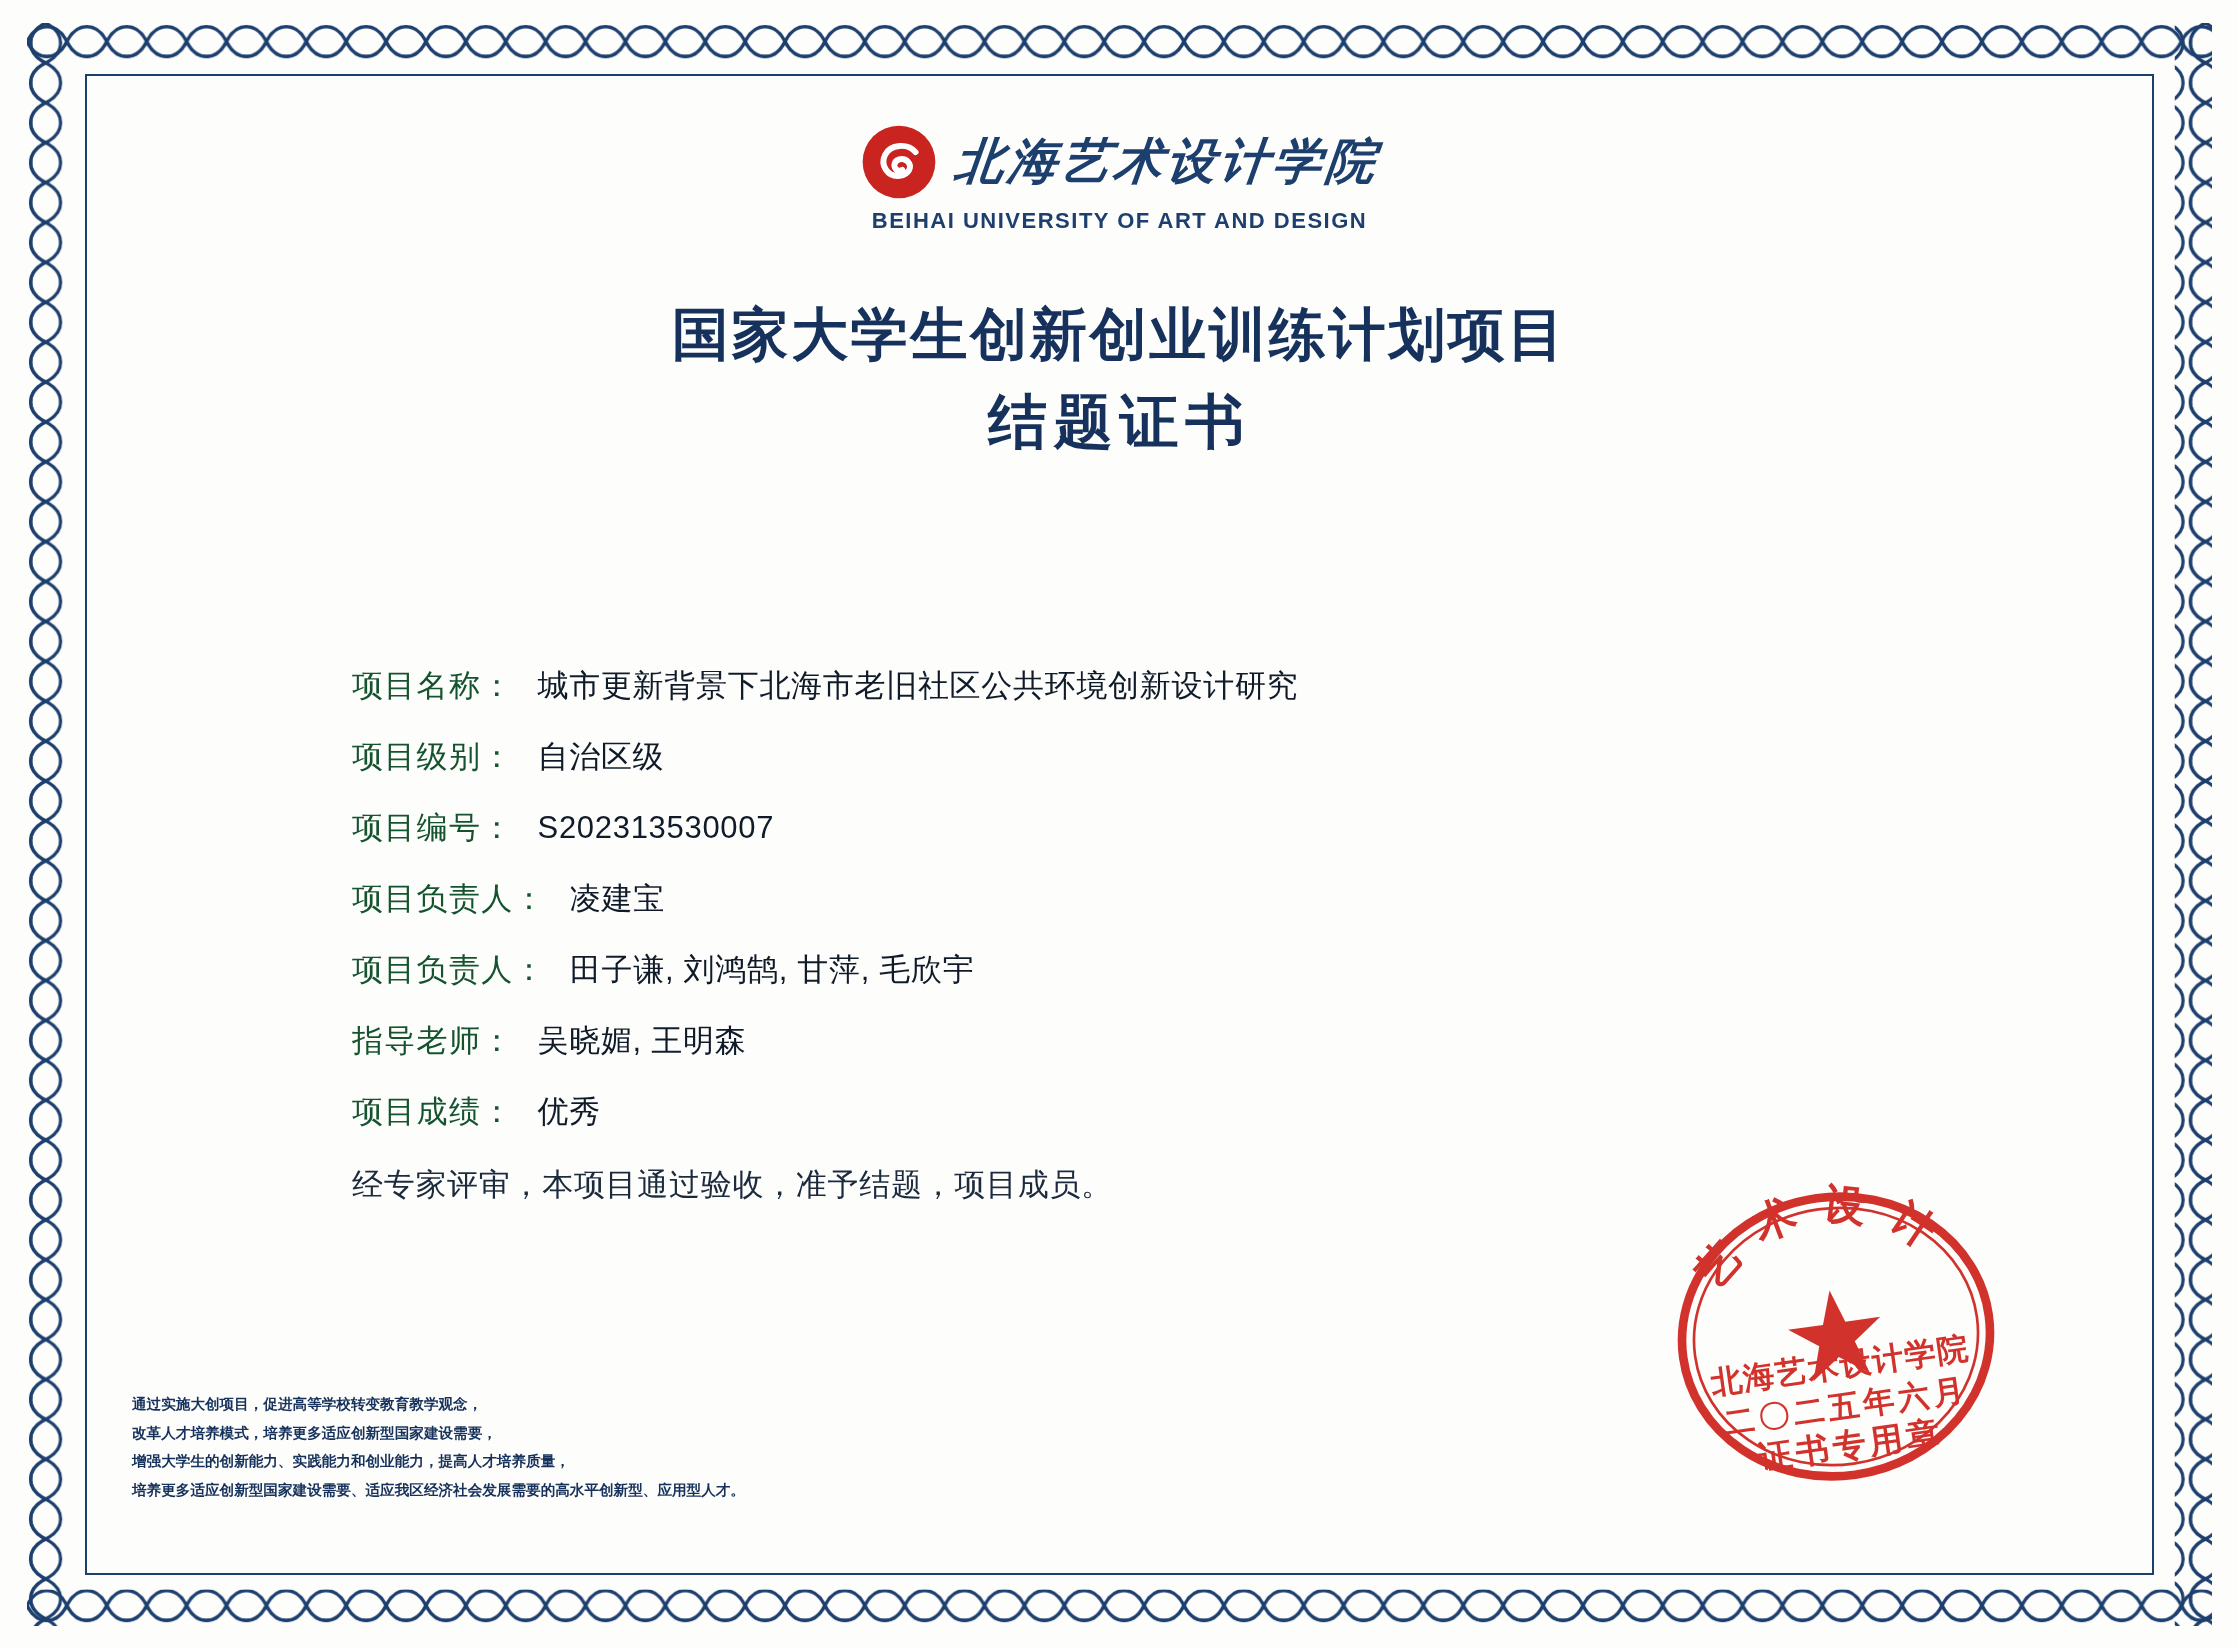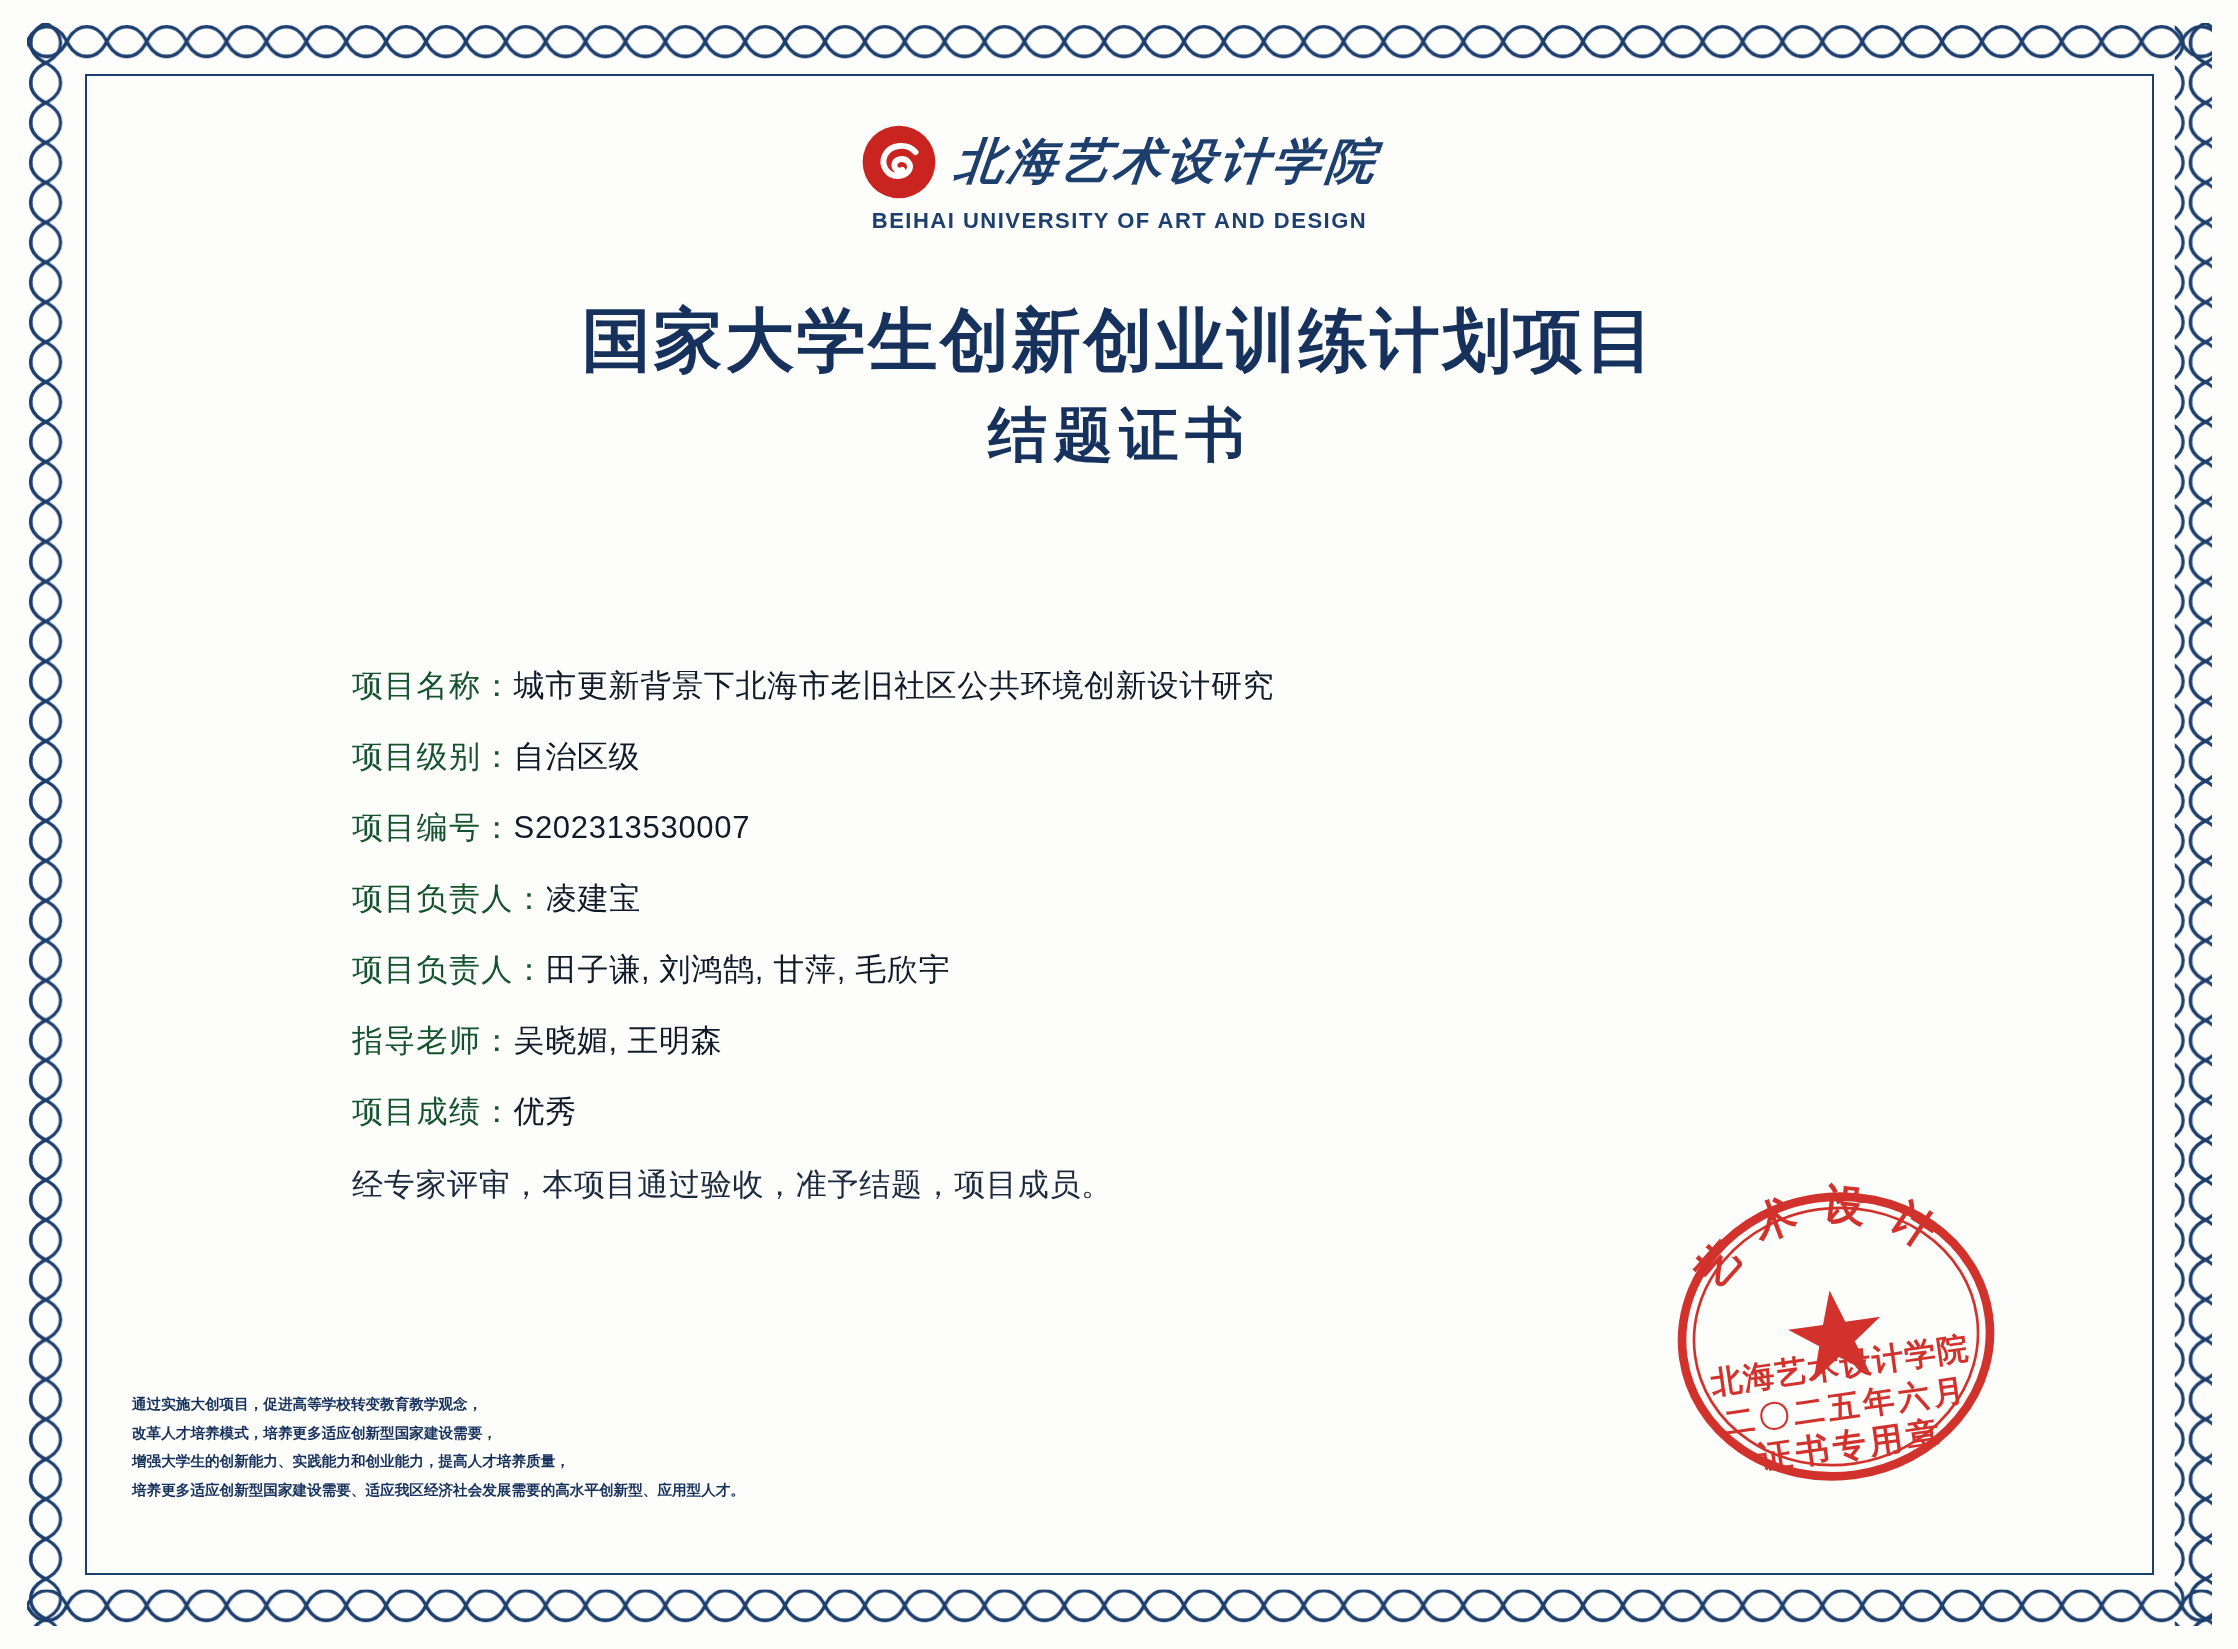--- a/index.html
+++ b/index.html
@@ -85,21 +85,21 @@
   .title-block {
     position: absolute;
     top: 303px;
     left: 0;
     right: 0;
     text-align: center;
     color: #16325c;
   }
   .title-main {
     font-family: "Liberation Serif", serif;
-    font-size: 69px;
+    font-size: 57px;
     font-weight: bold;
     letter-spacing: 2.7px;
     line-height: 1.12;
   }
   .title-sub {
     font-family: "Liberation Serif", serif;
     font-size: 59px;
     font-weight: bold;
     letter-spacing: 6.7px;
     line-height: 1.15;
@@ -122,21 +122,21 @@
   .field-label {
     font-size: 31px;
     letter-spacing: 1.3px;
     color: #14532d;
     white-space: nowrap;
   }
   .field-value {
     font-size: 31px;
     letter-spacing: 0.7px;
     color: #101b29;
-    margin-left: 0;
+    margin-left: 24px;
   }
   .statement {
     margin-top: 31px;
     font-size: 31px;
     letter-spacing: 0.7px;
     color: #1b2a3d;
   }
 
   
   .footnote {

